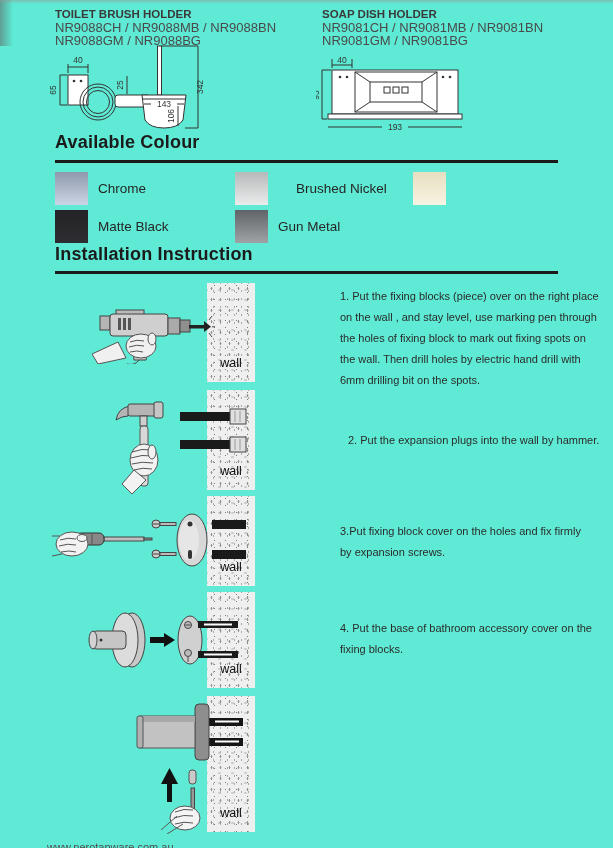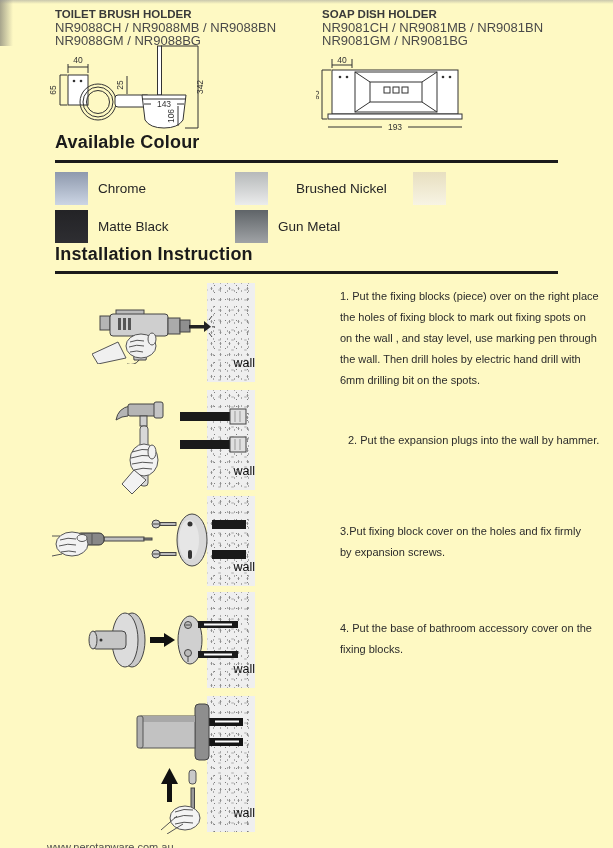--- a/index.html
+++ b/index.html
@@ -1,19 +1,19 @@
 <!DOCTYPE html>
 <html><head>
 <meta charset="utf-8">
 <style>
   * { margin:0; padding:0; box-sizing:border-box; }
   body { background:#888; font-family:"Liberation Sans", sans-serif; }
   #page {
     position:relative; width:613px; height:848px; margin:0 auto;
-    background:#fef9c3; overflow:hidden; color:#2e2e2e;
+    background:#5eead4; overflow:hidden; color:#2e2e2e;
   }
   .corner-shadow{ position:absolute; left:0; top:0; width:13px; height:46px;
     background:linear-gradient(to right, rgba(95,95,95,.55), rgba(120,120,120,0)); }
   .top-band{ position:absolute; left:0; top:0; width:100%; height:4px;
     background:linear-gradient(to bottom, rgba(150,150,150,.5), rgba(244,244,244,0)); }
 
   .prod-block{ position:absolute; top:8px; }
   .prod-block.left{ left:55px; } .prod-block.right{ left:322px; }
   .prod-title{ font-size:11.5px; font-weight:bold; color:#3a3a3a; line-height:13px; }
   .prod-models{ font-size:13px; color:#4a4a4a; line-height:13px; }
@@ -32,21 +32,21 @@
 
   .wall-strip{ position:absolute; left:207px; width:48px; z-index:1;
     background-color:#efefef;
     background-image:
       radial-gradient(#8f8f8f .8px, transparent 1.1px),
       radial-gradient(#ababab .7px, transparent 1px),
       radial-gradient(#cccccc 1.1px, transparent 1.5px),
       radial-gradient(#7c7c7c .6px, transparent .9px);
     background-size: 9px 11px, 7px 8px, 13px 10px, 11px 7px;
     background-position: 0 0, 3px 4px, 6px 2px, 2px 6px; }
-  .wall-label{ position:absolute; bottom:12px; left:0; right:0; text-align:right;
+  .wall-label{ position:absolute; bottom:12px; left:0; right:0; text-align:center;
     font-size:12.5px; color:#0e0e0e; }
 
   .illus{ position:absolute; z-index:2; }
 
   .step-text{ position:absolute; left:340px; width:255px; font-size:11px;
     line-height:21px; color:#2b2b2b; z-index:3; }
   .step-text .line{ white-space:nowrap; }
 
   .footer-url{ position:absolute; left:47px; top:834px; font-size:11px; color:#4d4d4d;margin-top:7px; }
 </style>
@@ -283,22 +283,22 @@
       <rect x="56" y="76" width="7" height="14" rx="3" fill="#c9c9c9"></rect>
       <rect x="58" y="94" width="3.5" height="34" fill="#999" stroke="#444"></rect>
       <ellipse cx="52" cy="124" rx="15" ry="12" fill="#f4f4f4" stroke="#555"></ellipse>
       <path d="M42,118 q9,-4 18,-2 M41,124 q10,-4 19,-2 M42,130 q9,-3 18,-1" fill="none" stroke="#555"></path>
       <path d="M28,136 L44,122 M34,140 L50,130" fill="none" stroke="#555"></path>
     </g>
   </svg>
 
   <div class="step-text" style="top:286px;">
     <div class="line">1. Put the fixing blocks (piece) over on the right place</div>
+    <div class="line">on the wall , and stay level, use marking pen through</div>
     <div class="line">the holes of fixing block to mark out fixing spots on</div>
-    <div class="line">on the wall , and stay level, use marking pen through</div>
     <div class="line">the wall. Then drill holes by electric hand drill with</div>
     <div class="line">6mm drilling bit on the spots.</div>
   </div>
   <div class="step-text" style="top:430px;margin-left:8px;">
     <div class="line">2. Put the expansion plugs into the wall by hammer.</div>
   </div>
   <div class="step-text" style="top:521px;">
     <div class="line">3.Put fixing block cover on the holes and fix firmly</div>
     <div class="line">by expansion screws.</div>
   </div>

